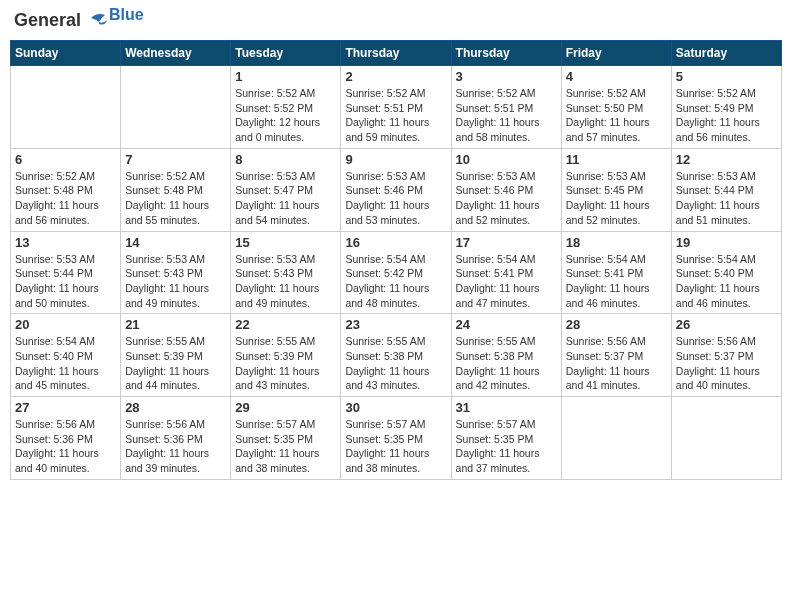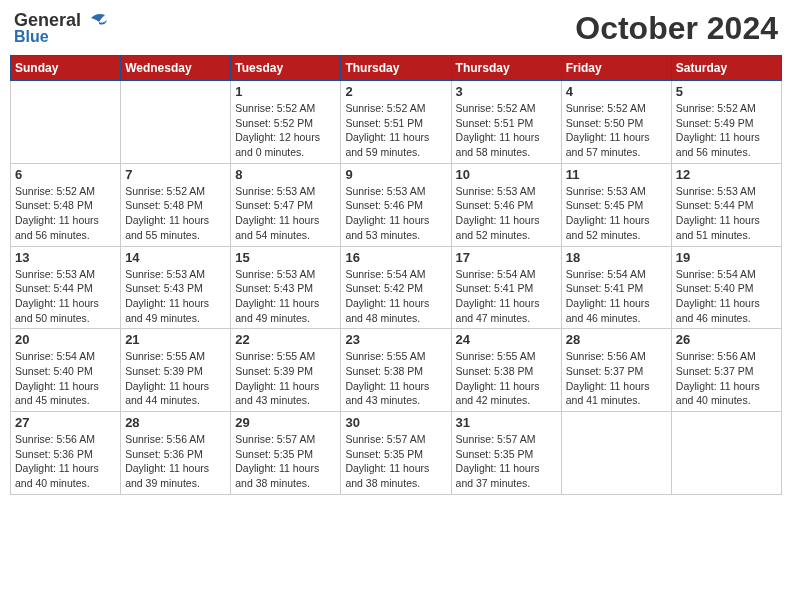--- a/index.html
+++ b/index.html
@@ -33,21 +33,21 @@
     .location {
       font-size: 14px;
       color: #555;
     }
     .calendar {
       width: 100%;
       border-collapse: collapse;
       font-size: 11px;
     }
     .calendar th {
-      background-color: #b91c1c;
+      background-color: #0c4a6e;
       color: white;
       padding: 5px 4px;
       text-align: left;
       font-size: 12px;
       font-weight: bold;
       border: 1px solid #1a5090;
     }
     .calendar td {
       border: 1px solid #ccc;
       vertical-align: top;
@@ -70,33 +70,32 @@
     }
     .empty-cell {
       background: #f9f9f9;
     }
   </style>
 </head>
 <body>
 
 <div class="header">
   <div class="logo">
-    <div style="display:flex; flex-direction:column; line-height:1.1;">
+    <div style="display:flex; line-height:1.1;">
       <div style="display:flex; align-items:center;">
         <span style="font-size:18px; font-weight:bold; color:#333;">General</span>
         <svg width="26" height="22" viewBox="0 0 26 22" style="margin-left:2px;">
           <path d="M8,8 Q14,2 22,5 Q18,8 16,12 Q14,10 8,8Z" fill="#2a6db5"></path>
           <path d="M16,12 Q20,14 24,10 Q22,16 16,14Z" fill="#2a6db5"></path>
         </svg>
       </div>
       <span style="font-size:16px; font-weight:bold; color:#2a6db5; margin-top:-4px;">Blue</span>
     </div>
   </div>
   <div class="title-section">
-    <div class="month-title">October 2024</div>
   </div>
 </div>
 
 <table class="calendar">
   <thead>
     <tr>
       <th>Sunday</th>
       <th>Wednesday</th>
       <th>Tuesday</th>
       <th>Thursday</th>

